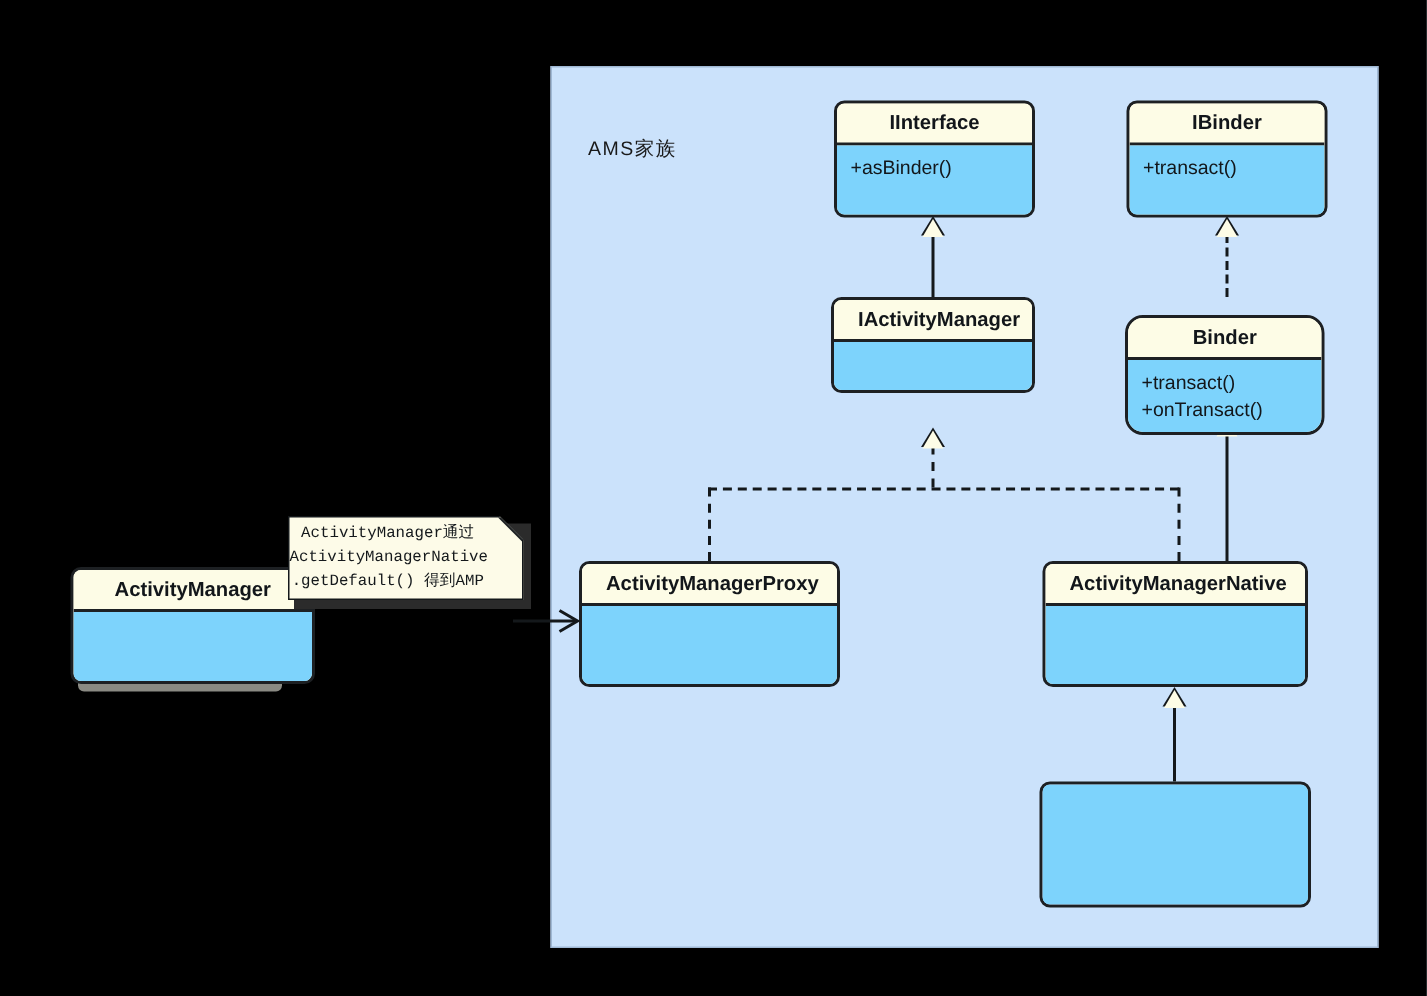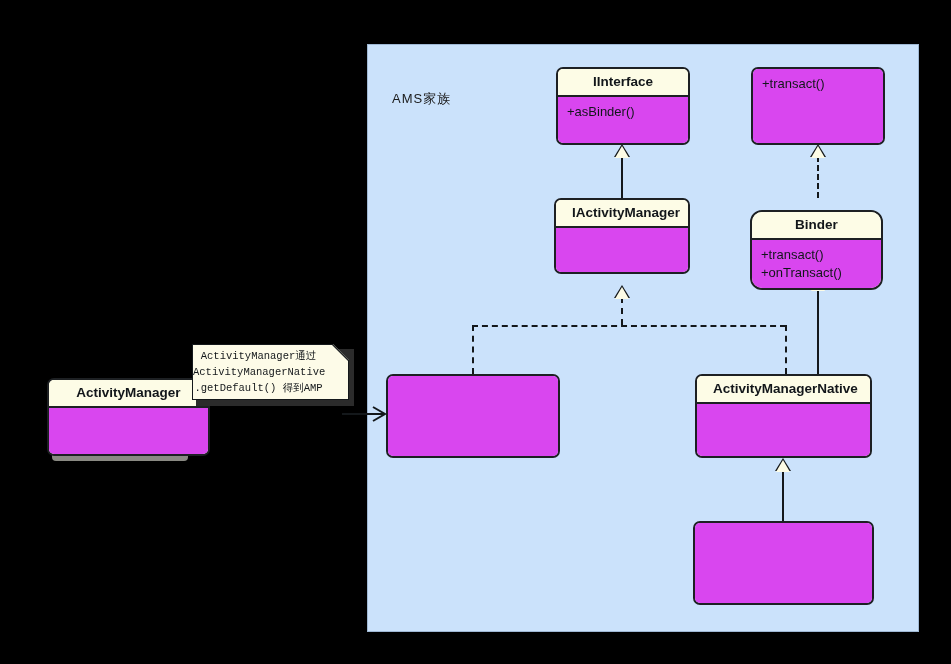--- a/index.html
+++ b/index.html
@@ -53,21 +53,21 @@
     font-weight: bold;
     font-size: 13.5px;
     color: #12161a;
     padding: 5px 16px 6px;
     border-bottom: 2px solid #1d2023;
     background: #fdfce6;
     white-space: nowrap;
   }
   .uml-members {
     padding: 6px 9px 4px;
-    background: #d946ef;
+    background: #7dd3fc;
     height: 100%;
   }
   .uml-member {
     font-size: 13px;
     color: #12161a;
     line-height: 1.35;
     white-space: nowrap;
   }
   .uml-members.empty { padding: 0; }
 
@@ -232,39 +232,41 @@
   </div>
 
   <div class="uml-class" style="left:556px; top:67px; width:134px; height:78px;">
     <div class="uml-name">IInterface</div>
     <div class="uml-members">
       <div class="uml-member">+asBinder()</div>
     </div>
   </div>
 
   <div class="uml-class" style="left:751px; top:67px; width:134px; height:78px;">
+    <div class="uml-name">IBinder</div>
     <div class="uml-members">
       <div class="uml-member">+transact()</div>
     </div>
   </div>
 
-  <div class="uml-class" style="left:554px; top:198px; width:136px; height:76px;">
+  <div class="uml-class" style="left:554px; top:198px; width:136px; height:64px;">
     <div class="uml-name">IActivityManager</div>
     <div class="uml-members empty"></div>
   </div>
 
   <div class="uml-class" style="left:750px; top:210px; width:133px; height:80px;border-radius:12px;">
     <div class="uml-name">Binder</div>
     <div class="uml-members">
       <div class="uml-member">+transact()</div>
       <div class="uml-member">+onTransact()</div>
     </div>
   </div>
 
   <div class="uml-class" style="left:386px; top:374px; width:174px; height:84px;">
+    <div class="uml-name">ActivityManagerProxy</div>
     <div class="uml-members empty"></div>
   </div>
 
   <div class="uml-class" style="left:695px; top:374px; width:177px; height:84px;">
     <div class="uml-name">ActivityManagerNative</div>
     <div class="uml-members empty"></div>
   </div>
 
   <div class="uml-class" style="left:693px; top:521px; width:181px; height:84px;">
     <div class="uml-members empty"></div>

